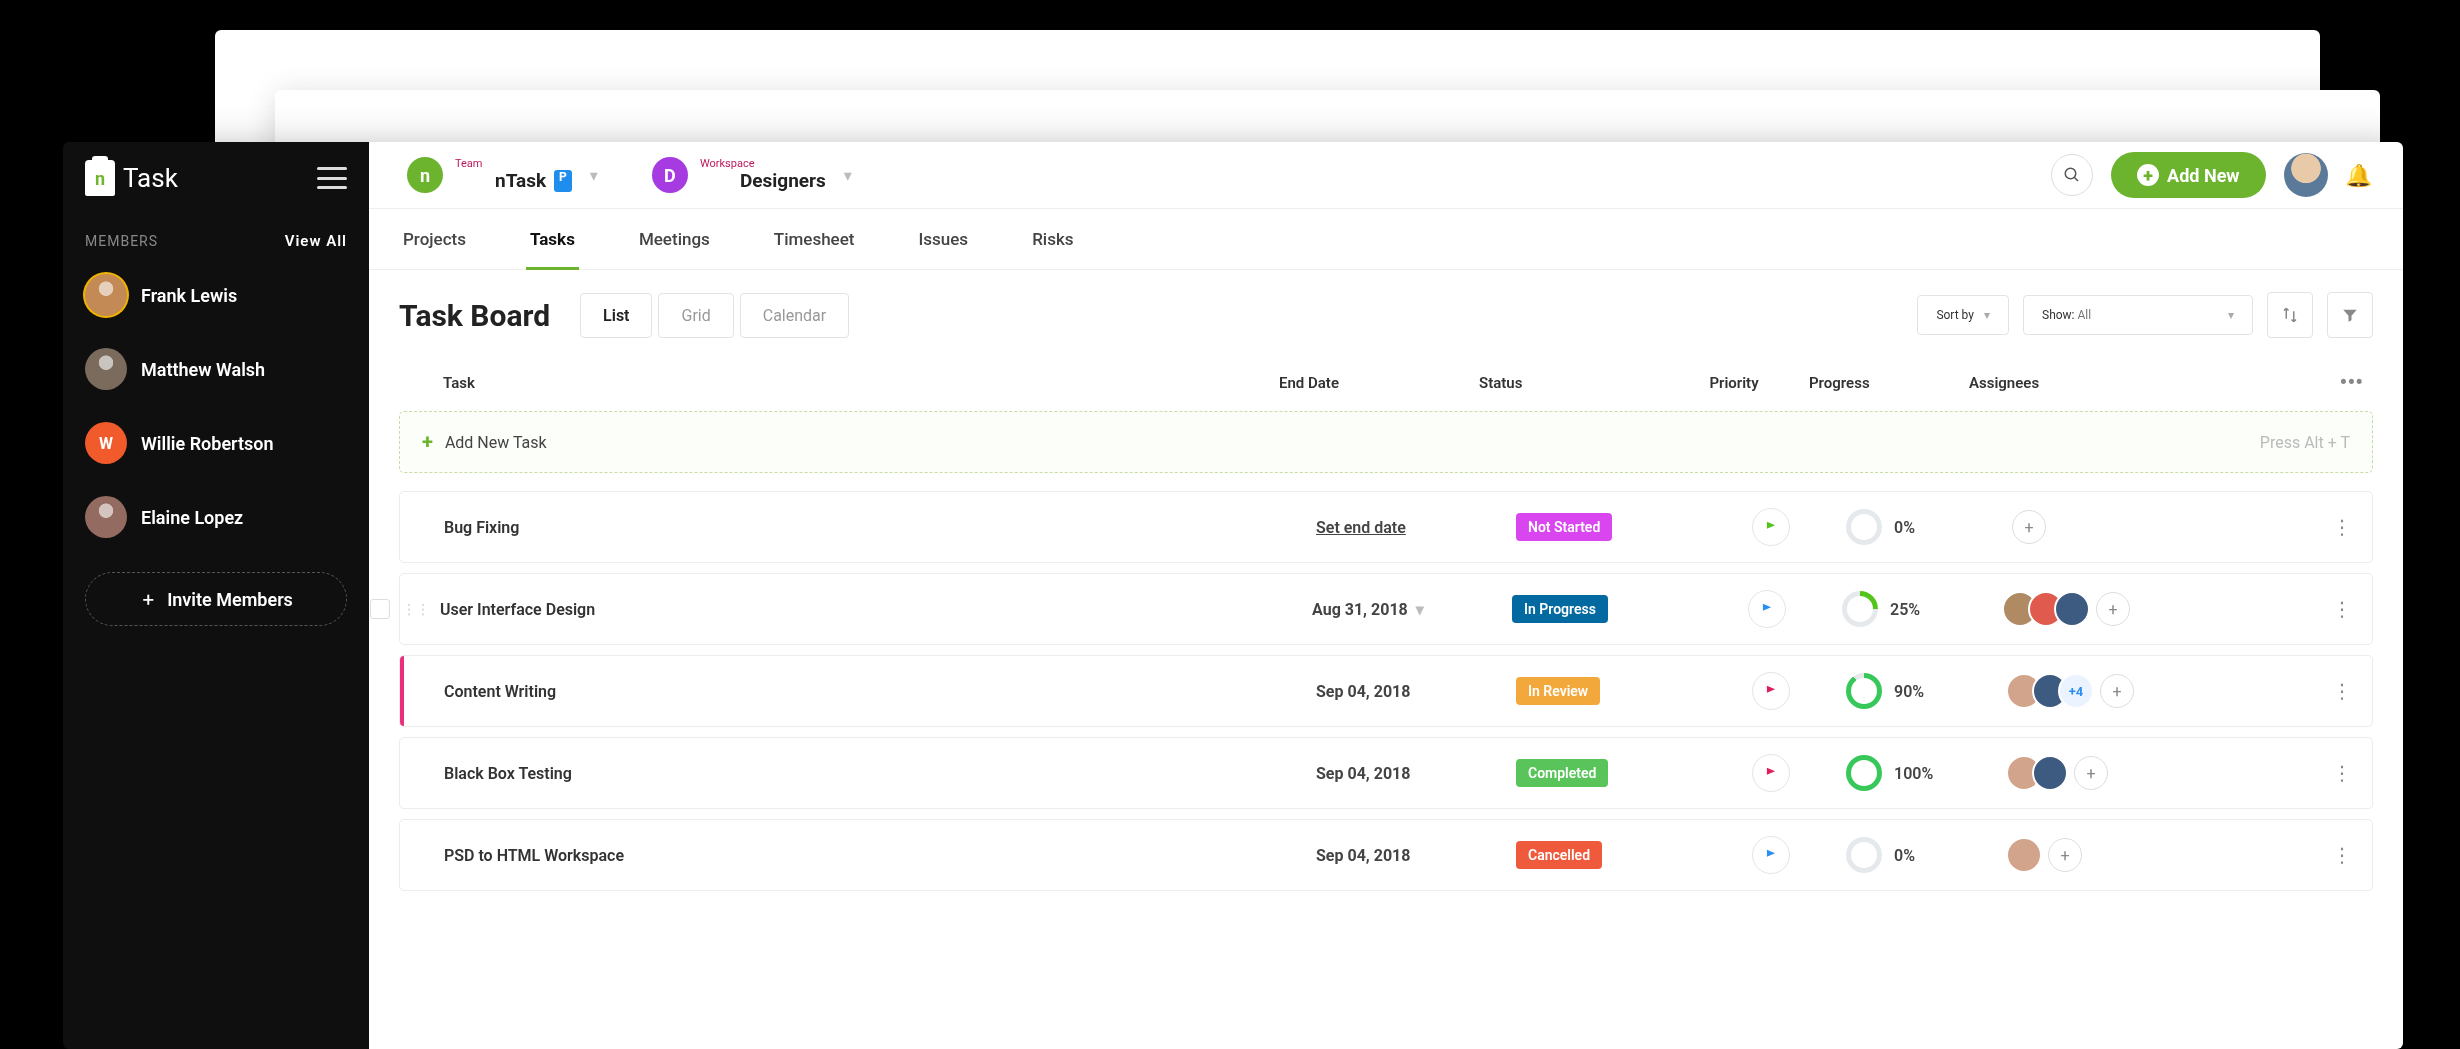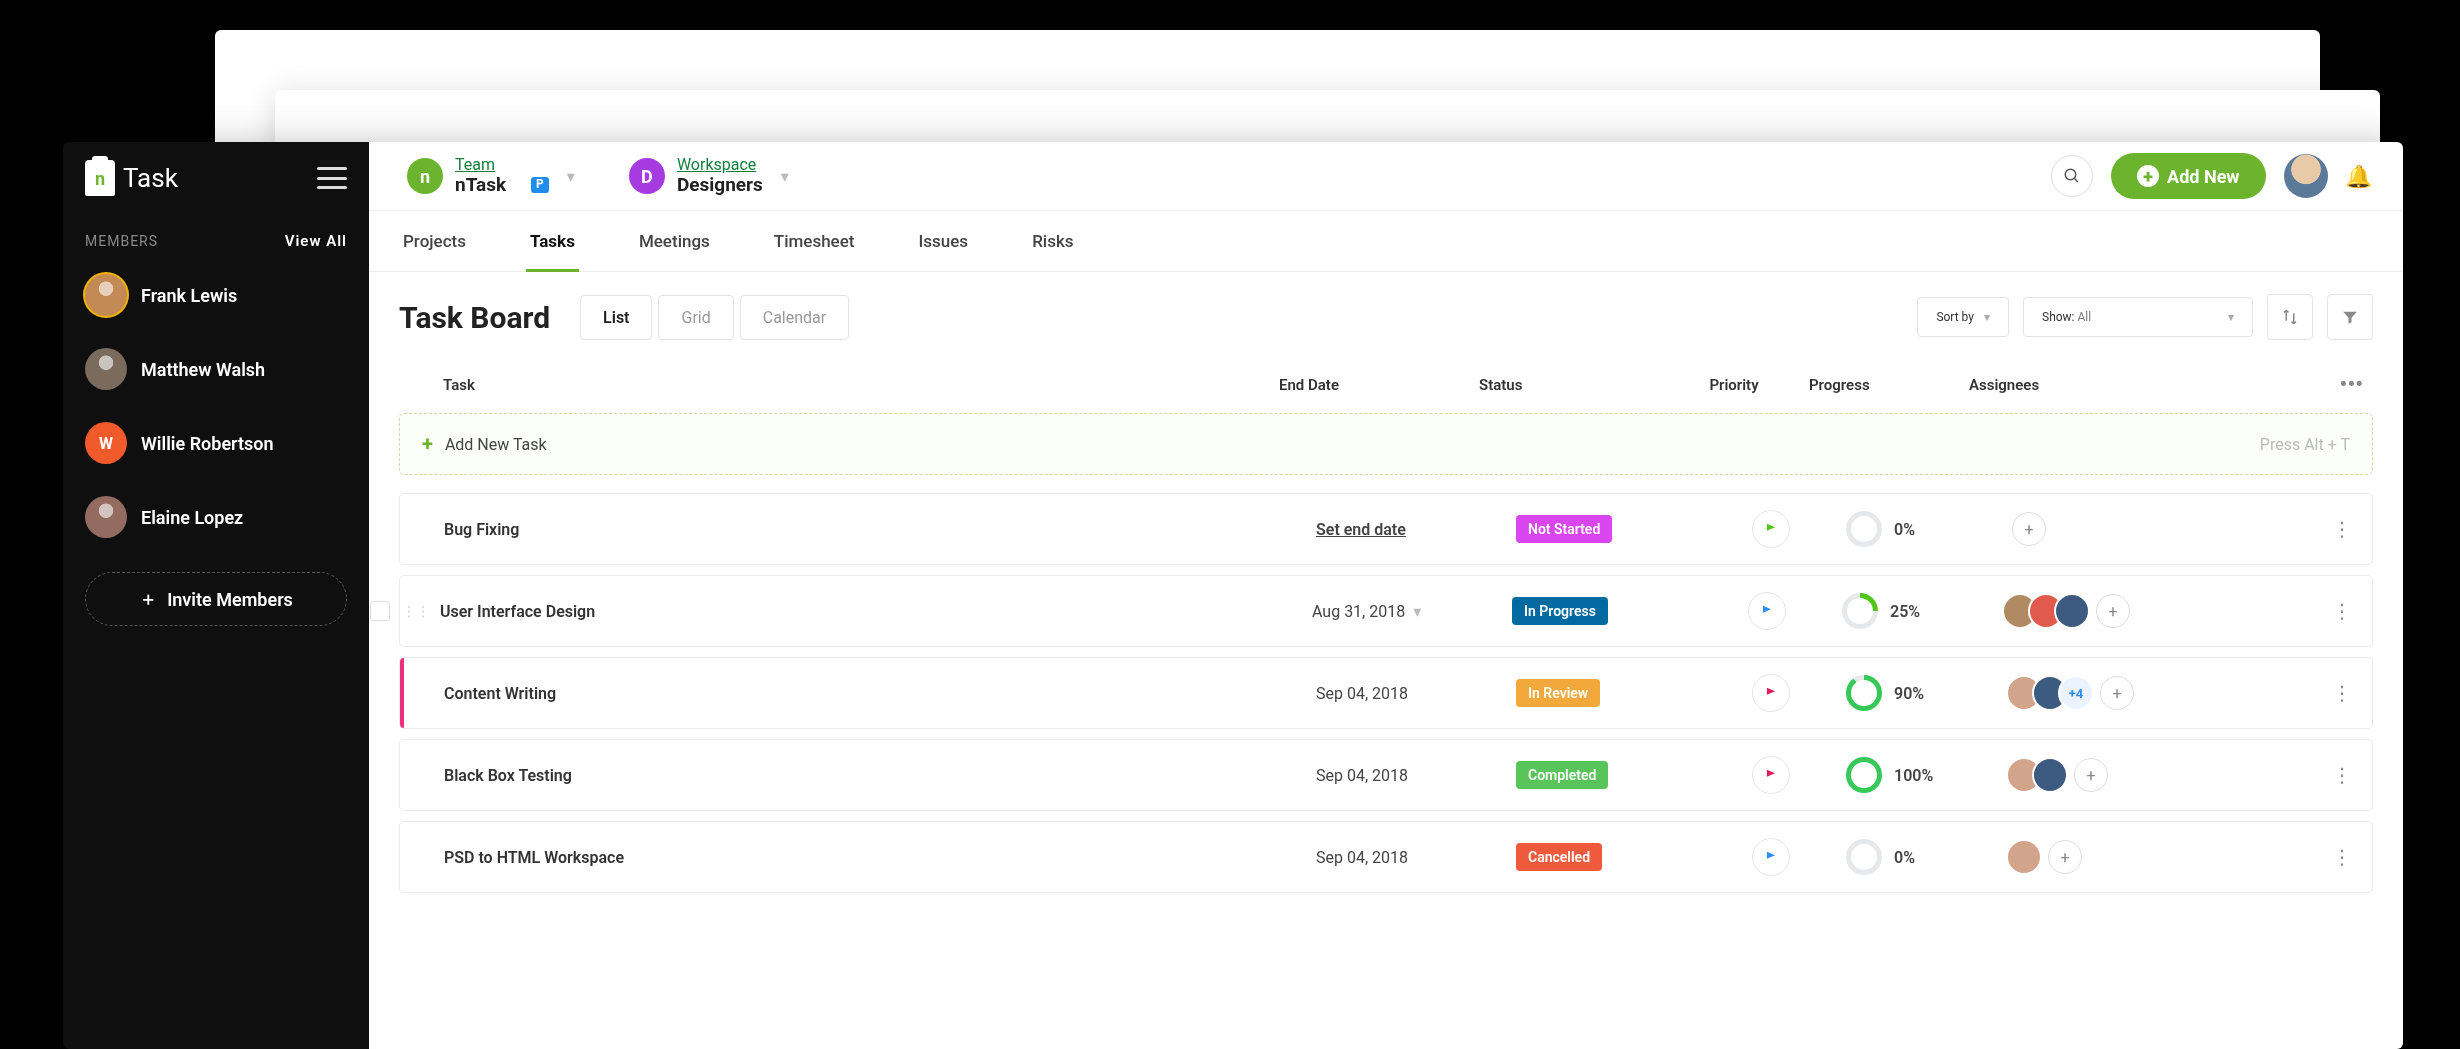--- a/index.html
+++ b/index.html
@@ -22,22 +22,22 @@
 .member { display:flex; align-items:center; gap:14px; padding: 16px 0; font-size:18px; font-weight:600; cursor:pointer; }
 .avatar { width:42px; height:42px; border-radius:50%; display:flex; align-items:center; justify-content:center; font-weight:700; font-size:16px; flex-shrink:0; }
 .avatar.ring { box-shadow: 0 0 0 2px #f0b400; }
 .invite { margin: 18px 22px; border:1.5px dashed #555; border-radius: 30px; padding:14px 20px; display:flex; align-items:center; justify-content:center; gap:10px; font-size:18px; font-weight:600; cursor:pointer; }
 .main { flex:1; background:#fff; display:flex; flex-direction:column; overflow:hidden; }
 .topbar { display:flex; align-items:center; padding: 10px 30px; gap:12px; border-bottom:1px solid #eee; }
 .crumb { display:flex; align-items:center; gap:12px; padding:4px 34px 4px 8px; position:relative; cursor:pointer; }
 .crumb::after { content:""; position:absolute; right:-12px; top:0; bottom:0; width:24px; background:#fff; clip-path: polygon(0 0, 60% 50%, 0 100%); box-shadow: 2px 0 0 #eee; }
 .crumb .badge { width:36px; height:36px; border-radius:50%; display:flex; align-items:center; justify-content:center; color:#fff; font-weight:700; font-size:18px; }
 .crumb .texts { display:flex; flex-direction:column; line-height:1.15; }
-.crumb .texts .lbl { font-size:16px; color:#15803d;text-decoration:underline; }
-.crumb .texts .val { font-size:19px; font-weight:700; color:#222; display:flex; align-items:center; gap:25px;}
+.crumb .texts .lbl { font-size:11px; color:#be185d; }
+.crumb .texts .val { font-size:19px; font-weight:700; color:#222; display:flex; gap:8px;margin-left:40px;}
 .crumb .p-badge { background:#1f8ded; color:#fff; font-size:12px; font-weight:700; padding:1px 5px; border-radius:3px;}
 .crumb .chev { color:#bbb; margin-left:6px; }
 .topbar-right { margin-left:auto; display:flex; align-items:center; gap:18px; }
 .icon-btn { width:42px; height:42px; border-radius:50%; border:1px solid #ddd; display:flex; align-items:center; justify-content:center; cursor:pointer; color:#555; background:#fff;}
 .add-new { background:#6cb42e; color:#fff; border-radius:28px; padding:12px 26px; font-size:18px; font-weight:700; display:flex; align-items:center; gap:8px; cursor:pointer; }
 .user-avatar { width:44px; height:44px; border-radius:50%; }
 .tabs { display:flex; gap:56px; padding: 0 30px; border-bottom:1px solid #eee;text-align:right; }
 .tab { padding:20px 4px; font-size:17px; color:#444; font-weight:500; cursor:pointer; position:relative; }
 .tab.active { color:#111; font-weight:700; }
 .tab.active::after { content:""; position:absolute; left:0; right:0; bottom:-1px; height:3px; background:#6cb42e; }
@@ -59,21 +59,21 @@
 .col-progress { flex: 0 0 160px; }
 .col-assignees { flex: 0 0 180px; }
 .col-actions { flex: 1; text-align:right; padding-right:10px; }
 .add-row { border:1.5px dashed #c8dca5; background:#fcfef9; border-radius:5px; padding:18px 22px; display:flex; align-items:center; color:#444; font-size:16px; cursor:pointer; margin-bottom:18px; }
 .add-row .plus { color:#6cb42e; font-size:20px; font-weight:700; margin-right:12px; }
 .add-row .hint { margin-left:auto; color:#bbb; }
 .task-row { border:1px solid #ececec; background:#fff; border-radius:5px; display:flex; align-items:center; padding:16px 8px 16px 0; margin-bottom:10px; font-size:16px; color:#333; position:relative; }
 .task-row .accent { width:4px; align-self:stretch; margin:-16px 0 -16px 0; border-radius:5px 0 0 5px; }
 .drag { width:32px; color:#ccc; text-align:center; font-size:14px; cursor:grab;}
 .task-name { font-weight:600; }
-.end-date { color:#444; }
+.end-date { color:#444;font-weight:bold; }
 .end-date.link { text-decoration:underline; font-weight:600; cursor:pointer;}
 .end-date .chev { color:#bbb; margin-left:8px; }
 .status-pill { display:inline-block; color:#fff; font-size:14px; font-weight:600; padding:6px 12px; border-radius:4px; }
 .flag-btn { width:38px; height:38px; border-radius:50%; border:1.5px solid #e5e5e5; display:flex; align-items:center; justify-content:center; cursor:pointer; margin:0 auto;}
 .progress { display:flex; align-items:center; gap:12px; }
 .pc-ring { width:36px; height:36px; border-radius:50%; position:relative; }
 .pc-ring::after{content:""; position:absolute; inset:5px; background:#fff; border-radius:50%;}
 .pc-text { font-weight:600; color:#444; }
 .assignees { display:flex; align-items:center; }
 .ass-av { width:36px; height:36px; border-radius:50%; border:2px solid #fff; margin-left:-10px; display:flex; align-items:center; justify-content:center; font-size:13px; font-weight:700;}

